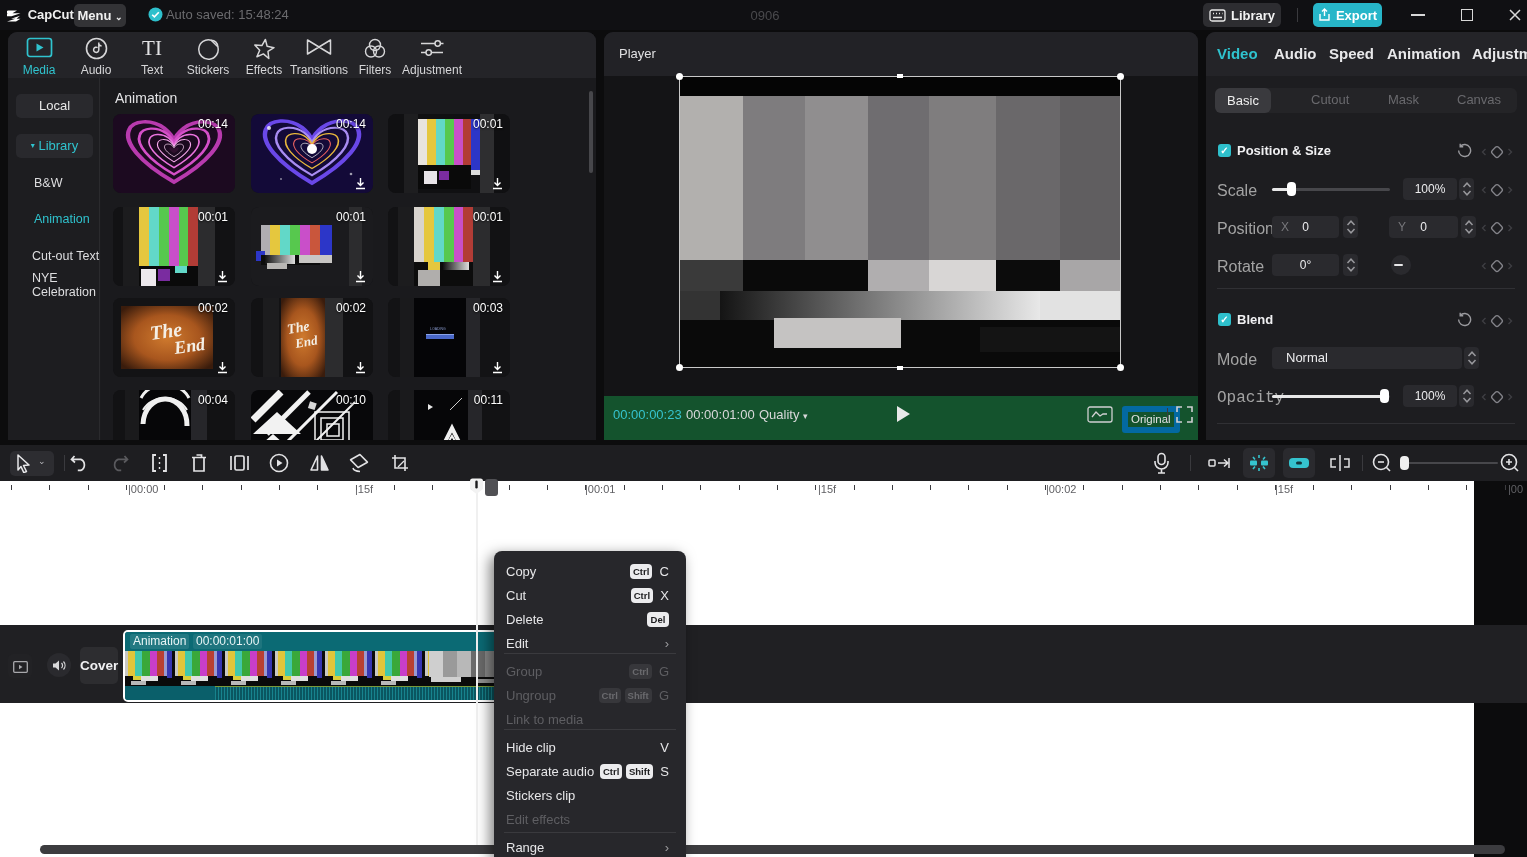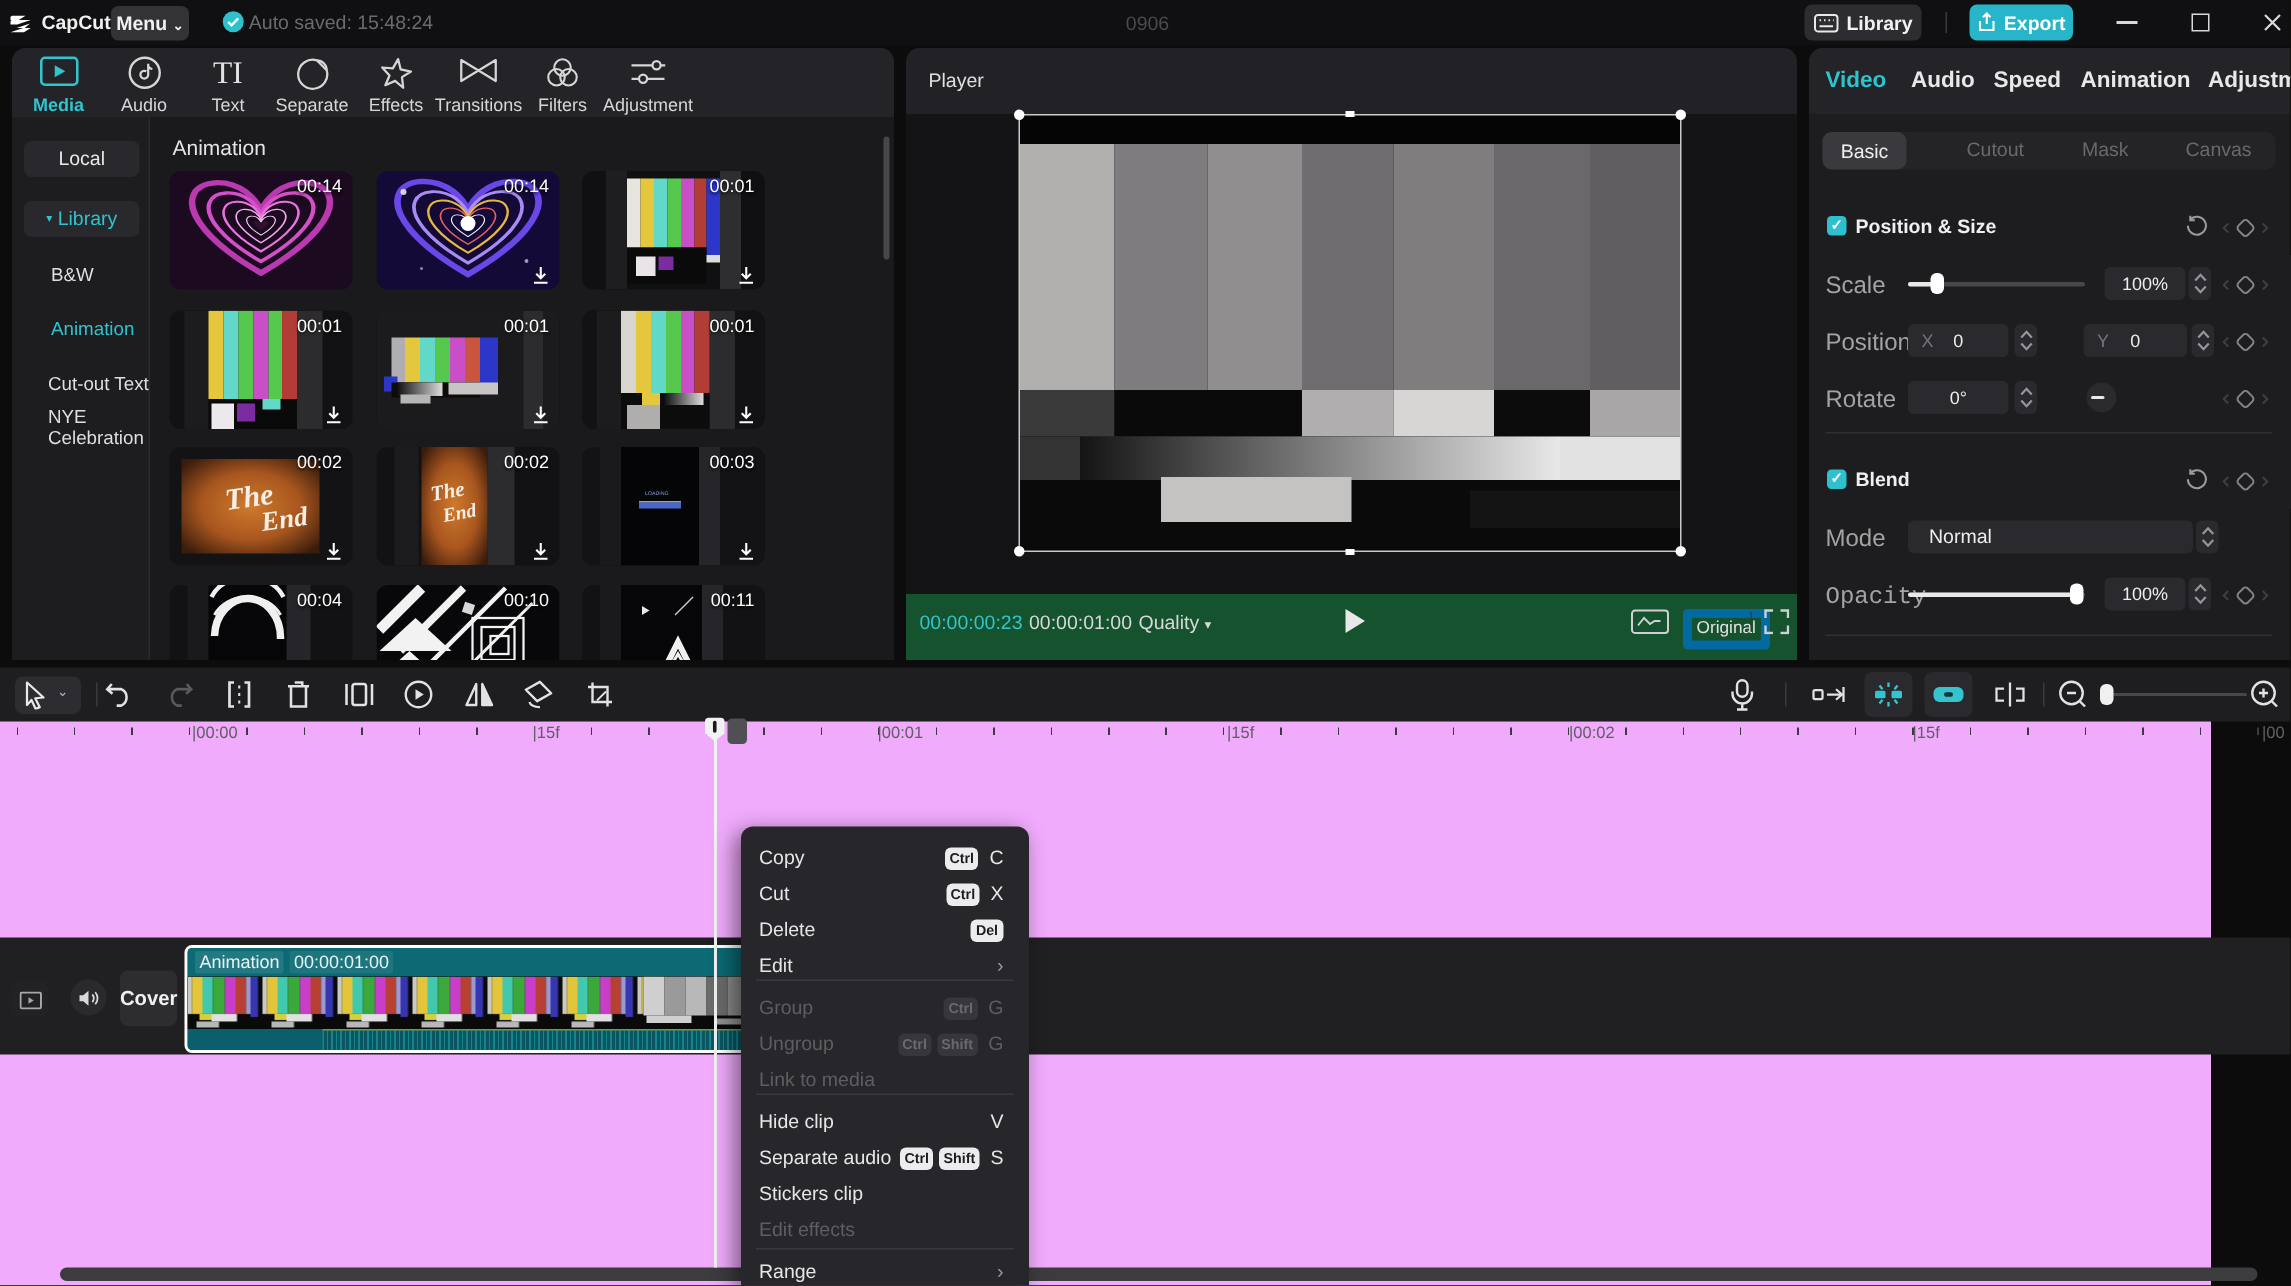--- a/index.html
+++ b/index.html
@@ -50,21 +50,21 @@
 .kf { position:absolute; width:34px; height:16px; }
 .resetic { position:absolute; }
 .checkbox { position:absolute; width:13px; height:13px; background:#2ec0cc; border-radius:3px; color:#fff; font-size:10px; line-height:13px; text-align:center; font-weight:bold; }
 .slider { position:absolute; height:3px; background:#47474b; border-radius:2px; }
 .sliderfill { position:absolute; height:3px; background:#e8e8e8; border-radius:2px; }
 .sthumb { position:absolute; width:9px; height:14px; background:#fff; border-radius:4px; top:-6px; }
 .divline { position:absolute; left:11px; width:298px; height:1px; background:#303034; }
 
 #toolbar { position:absolute; left:0px; top:445px; width:1527px; height:36px; background:#1e1e21; }
 
-#timeline { position:absolute; left:0; top:481px; width:1474px; height:376px; background:#f0abfc; }
+#timeline { position:absolute; left:0; top:481px; width:1474px; height:376px; background:#ffffff; }
 #trackrow { position:absolute; left:0; top:144px; width:1527px; height:78px; background:#202023; }
 #ruler { position:absolute; left:0; top:0; width:1527px; height:17px;
   background-image:repeating-linear-gradient(90deg, #3c3c40 0 1px, transparent 1px 38.3px);
   background-position:11px 0; background-size:1527px 5px; background-repeat:no-repeat; background-position-y:4px; }
 .rul { position:absolute; top:2px; color:#606064; font-size:11px; }
 #clip { position:absolute; left:123px; top:149px; width:464px; height:72px; border:2px solid #fff; border-radius:5px; overflow:hidden; background:#0b6570; }
 #cliphead { position:absolute; left:0; top:0; width:100%; height:19px; background:#0b6a74; color:#e8f4f5; font-size:12px; }
 #clipthumbs { position:absolute; left:0; top:19px; width:100%; height:35px; background:#000; }
 #clipaudio { position:absolute; left:0; top:54px; width:100%; height:15px; background:#0a5f6a; }
 #playhead { position:absolute; left:476px; top:0px; width:2px; height:364px; background:#f0f0f0; z-index:30; }
@@ -120,21 +120,21 @@
     <div class="winbtn" style="left:1452px;">
         <div style="position:absolute;left:9px;top:9px;width:12px;height:12px;border:1.5px solid #d8d8d8;"></div>
       </div>
     <div class="winbtn" style="left:1500px;"><svg width="14" height="14" viewBox="0 0 14 14" style="margin-top:8px">
           <path d="M2 2 L12 12 M12 2 L2 12" stroke="#d8d8d8" stroke-width="1.5"></path>
         </svg></div>
   </div>
 
   <div id="leftcard">
     <div id="tabbar">
-      <div class="tab active" style="left:-4px;font-weight:bold;">
+      <div class="tab active" style="left:-4px;">
         <div class="ic"><svg width="27" height="21" viewBox="0 0 27 21">
               <rect x="1.5" y="1.5" width="24" height="18" rx="2.5" fill="none" stroke="#30c4cf" stroke-width="1.7"></rect>
               <path d="M10.5 6.5 L17.5 10.5 L10.5 14.5 Z" fill="#30c4cf"></path>
             </svg></div>
         <div class="lb">Media</div>
       </div>
       <div class="tab" style="left:53px;">
         <div class="ic"><svg width="23" height="23" viewBox="0 0 23 23">
               <circle cx="11.5" cy="11.5" r="10" fill="none" stroke="#d6d6d8" stroke-width="1.6"></circle>
               <path d="M13.8 5.5 v7.3 a2.6 2.6 0 1 1 -1.2 -2.2 M13.8 7 a3.5 3.5 0 0 0 2.8 2" fill="none" stroke="#d6d6d8" stroke-width="1.5"></path>
@@ -143,21 +143,21 @@
       </div>
       <div class="tab" style="left:109px;">
         <div class="ic" style="font-family:'Liberation Serif',serif;font-size:21px;color:#e2e2e4;line-height:23px;">TI</div>
         <div class="lb">Text</div>
       </div>
       <div class="tab" style="left:165px;">
         <div class="ic"><svg width="23" height="23" viewBox="0 0 23 23">
               <path d="M14.2 3.2 A 9.7 9.7 0 1 0 20.8 9.8 Z" fill="none" stroke="#d6d6d8" stroke-width="1.5" stroke-linejoin="round"></path>
               <path d="M14.2 3.2 a 6.6 6.6 0 0 1 6.6 6.6" fill="none" stroke="#d6d6d8" stroke-width="1.5"></path>
             </svg></div>
-        <div class="lb">Separate</div>
+        <div class="lb">Stickers</div>
       </div>
       <div class="tab" style="left:221px;">
         <div class="ic"><svg width="24" height="24" viewBox="0 0 24 24">
               <path d="M13.4 2.4 L9.9 8.6 L2.8 8.0 L7.7 13.3 L4.9 19.8 L11.4 16.9 L16.8 21.5 L16.0 14.4 L22.0 10.7 L15.1 9.3 Z" fill="none" stroke="#d6d6d8" stroke-width="1.5" stroke-linejoin="round"></path>
             </svg></div>
         <div class="lb">Effects</div>
       </div>
       <div class="tab" style="left:269px;width:84px;">
         <div class="ic"><svg width="28" height="20" viewBox="0 0 28 20">
               <path d="M2.5 3 L14 10 L2.5 17 Z M25.5 3 L14 10 L25.5 17 Z" fill="none" stroke="#d6d6d8" stroke-width="1.5" stroke-linejoin="round"></path>

